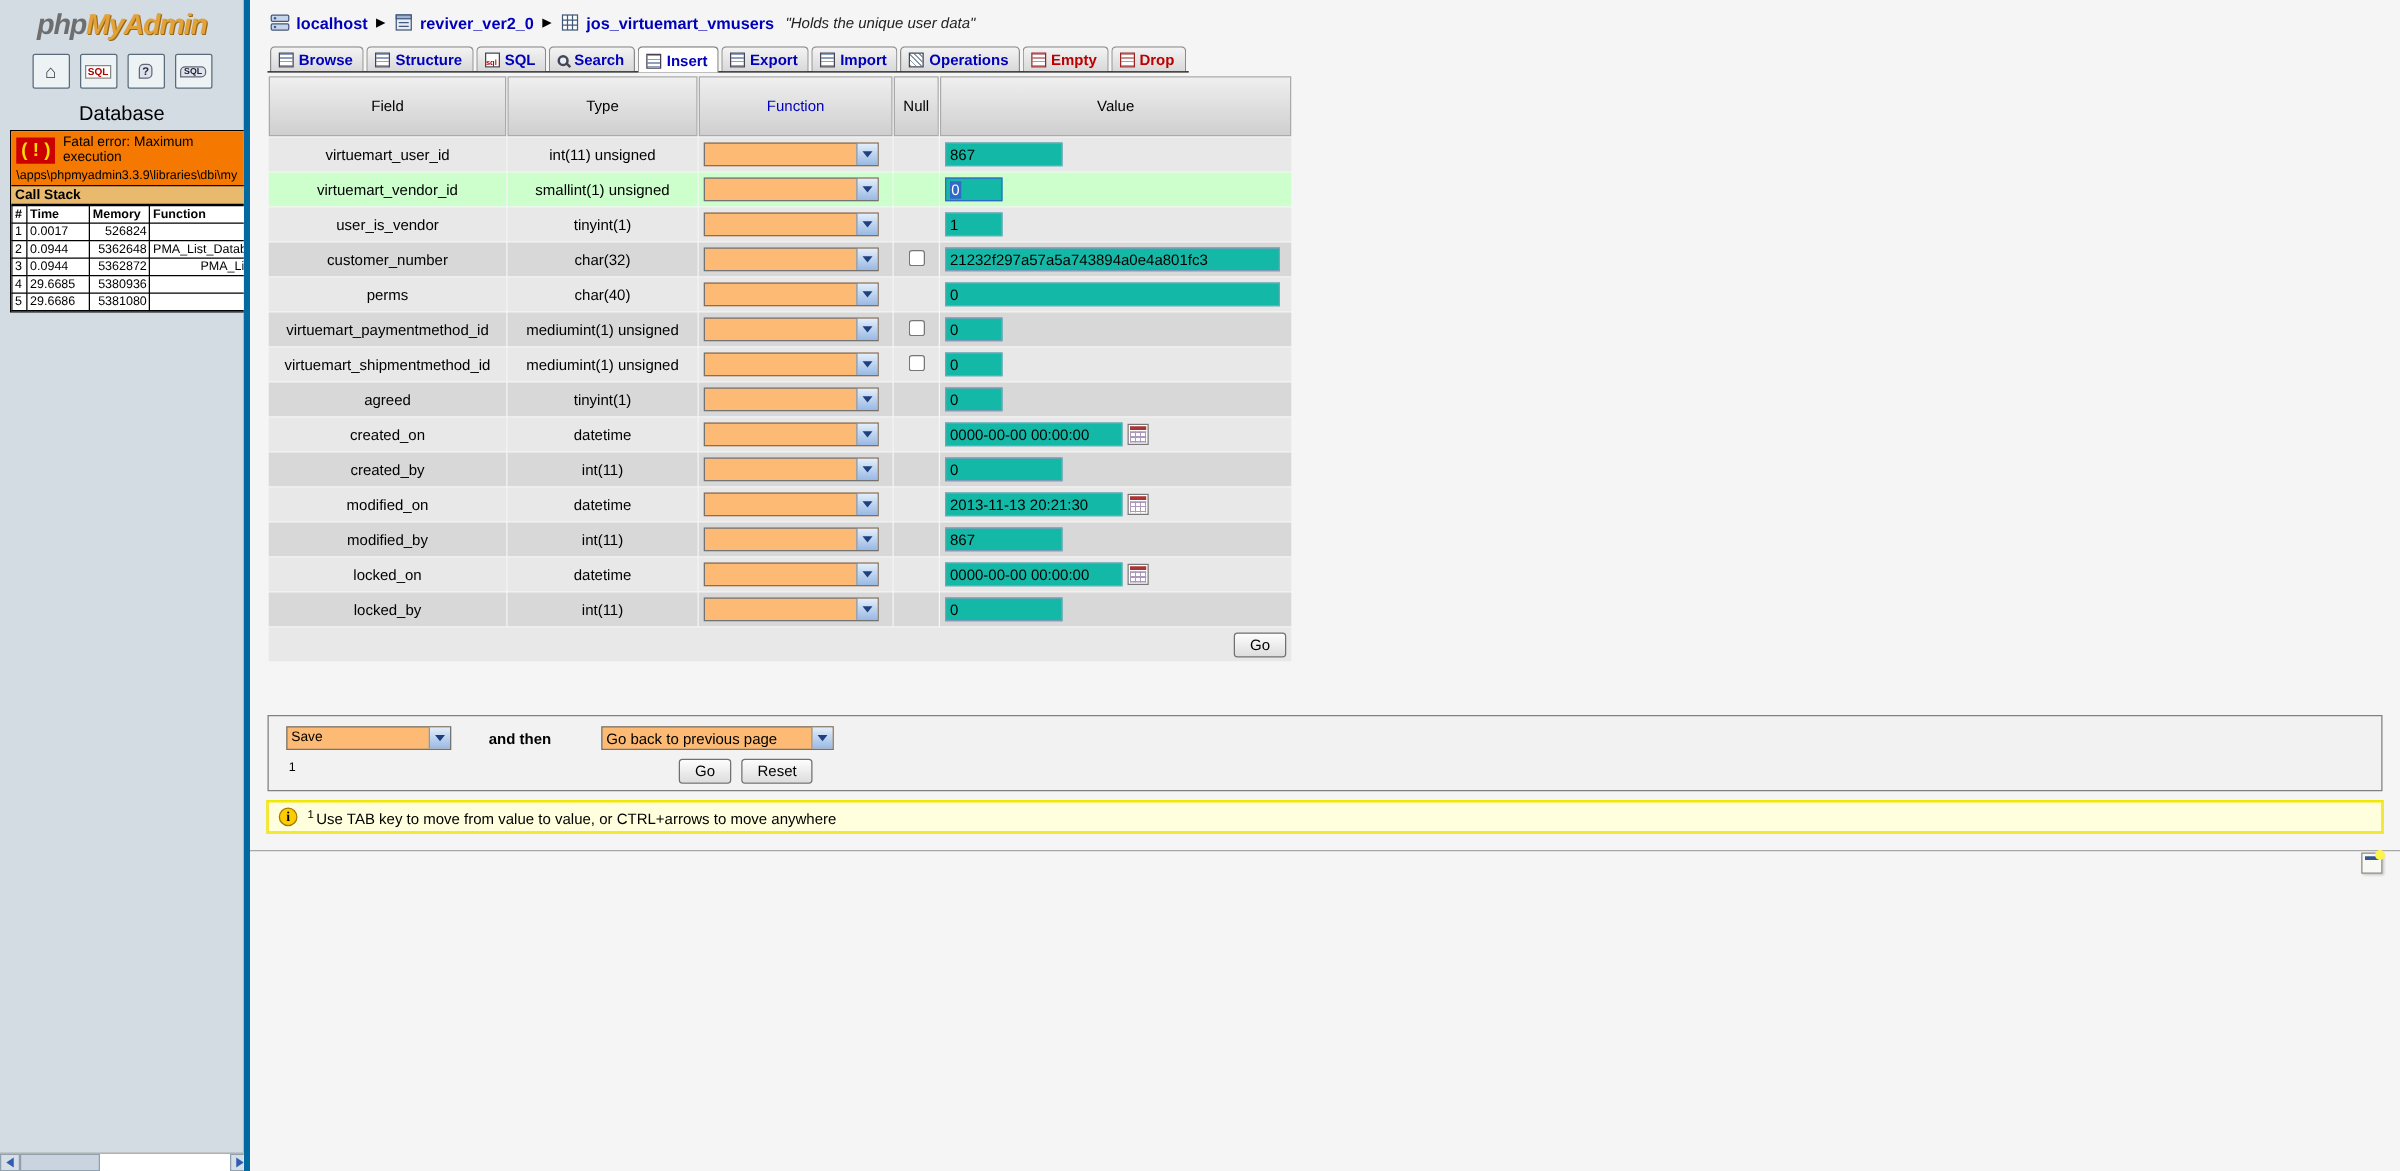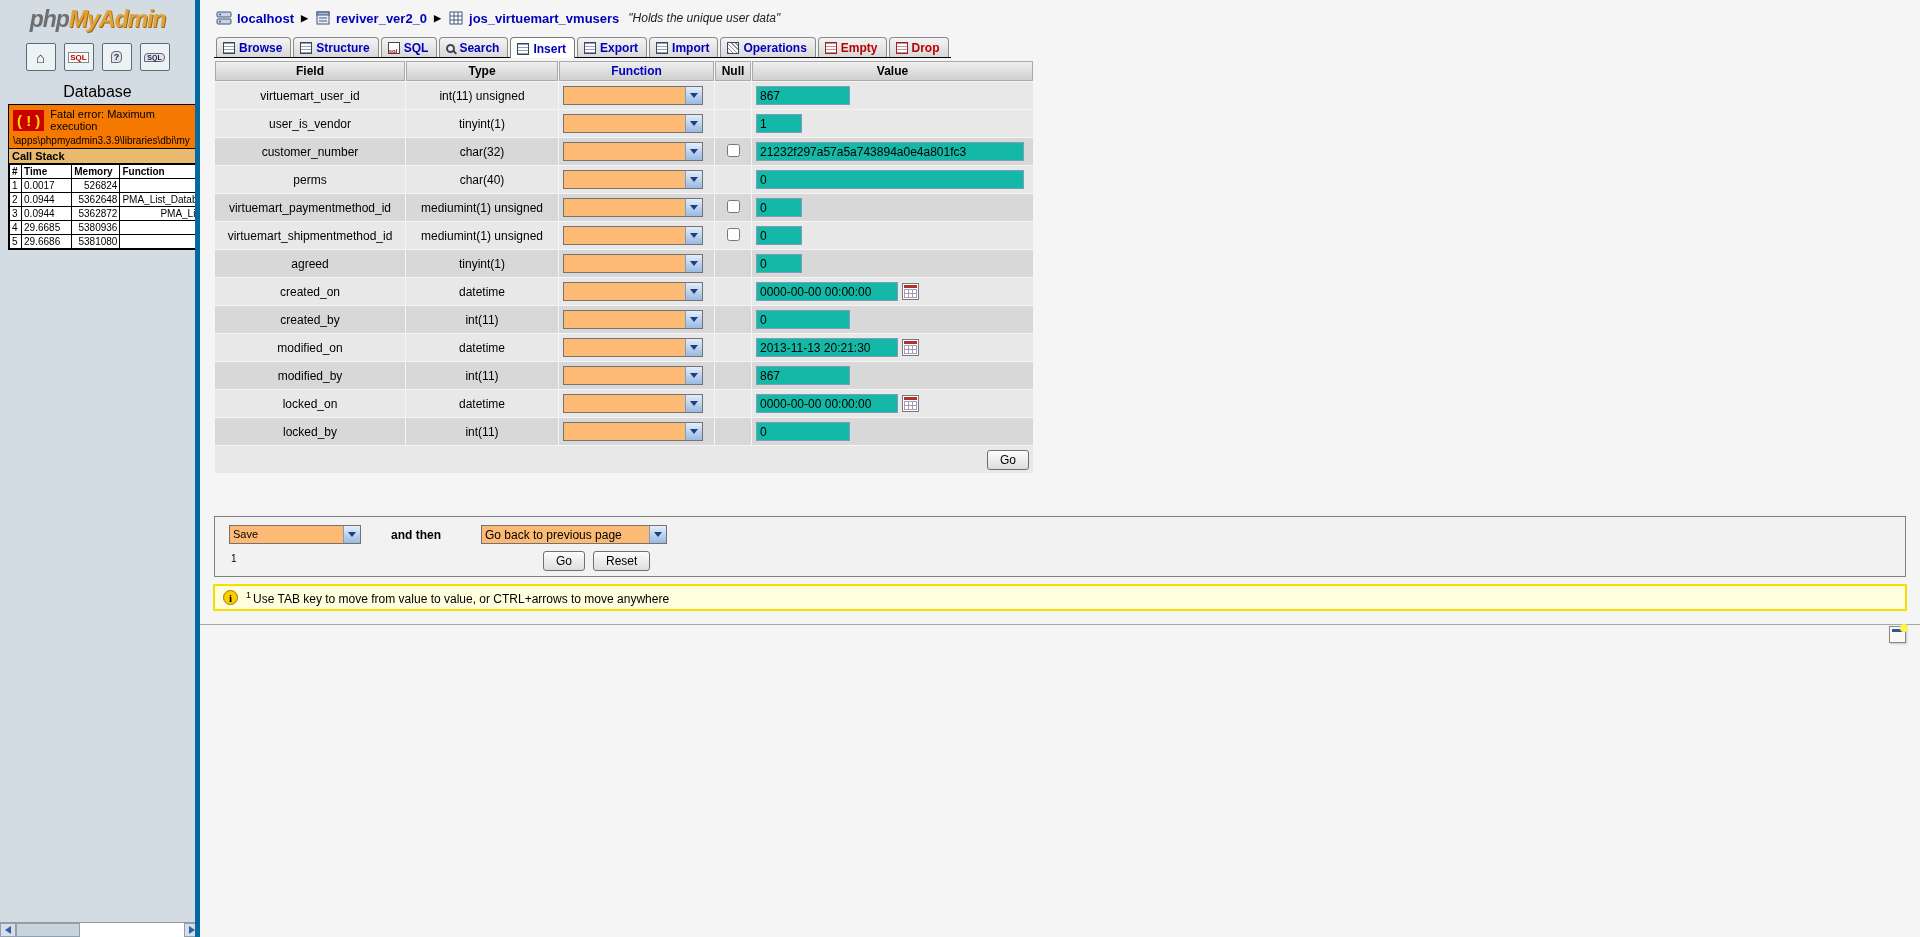--- a/index.html
+++ b/index.html
@@ -89,21 +89,21 @@
   .tab-icon.ic-search::after { content:""; position:absolute; width:5px; height:2px; background:#445; right:-4px; bottom:-2px; transform:rotate(45deg); }
   .tab-icon.ic-sql { background:#fff; position:relative; }
   .tab-icon.ic-sql::after { content:"sql"; position:absolute; left:0; bottom:-1px; font-size:6px; font-weight:bold; color:#B00; font-style:normal; }
   .tab-icon.ic-empty, .tab-icon.ic-drop { border-color:#922; background:#fff repeating-linear-gradient(to bottom,#C89090 0 1px,#fff 1px 3px); }
   .tab-icon.ic-operations { background:#fff repeating-linear-gradient(45deg,#8899AA 0 1px,#fff 1px 3px); }
 
   
   table.insert { border-collapse:separate; border-spacing:1px; margin:2px 0 0 4px; }
   table.insert th {
     background:linear-gradient(#EFEFEF,#CFCFCF);
-    border:1px solid #AAA; font-size:12px; font-weight:bold; padding:2px 4px; height:19px;
+    border:1px solid #AAA; font-size:12px; font-weight:normal; padding:16px 4px; height:19px;
   }
   th.h-fn { color:#0000BB; cursor:pointer; }
   table.insert td { padding:2px 4px; height:27px; vertical-align:middle; }
   .col-field { width:190px; text-align:center; }
   .col-type { width:152px; text-align:center; }
   .col-func { width:155px; }
   .col-null { width:36px; text-align:center; }
   .col-val  { width:281px; }
   tr.odd td { background:#E8E8E8; }
   tr.even td { background:#D8D8D8; }
@@ -342,20 +342,34 @@
             <td class="col-type">int(11) unsigned</td>
             <td class="col-func">
               <div class="sel-box">
                 <span class="sel-text"></span>
                 <span class="sel-arrow"></span>
               </div>
             </td>
             <td class="col-null"></td>
             <td class="col-val"><input class="val w-med" value="867" style=""></td>
           </tr>
+          <tr class="even hl">
+            <td class="col-field">virtuemart_vendor_id</td>
+            <td class="col-type">smallint(1) unsigned</td>
+            <td class="col-func">
+              <div class="sel-box">
+                <span class="sel-text"></span>
+                <span class="sel-arrow"></span>
+              </div>
+            </td>
+            <td class="col-null"></td>
+            <td class="col-val"><div class="valbox focused w-tiny">
+                <span class="seltext">0</span>
+              </div></td>
+          </tr>
           <tr class="odd">
             <td class="col-field">user_is_vendor</td>
             <td class="col-type">tinyint(1)</td>
             <td class="col-func">
               <div class="sel-box">
                 <span class="sel-text"></span>
                 <span class="sel-arrow"></span>
               </div>
             </td>
             <td class="col-null"></td>

